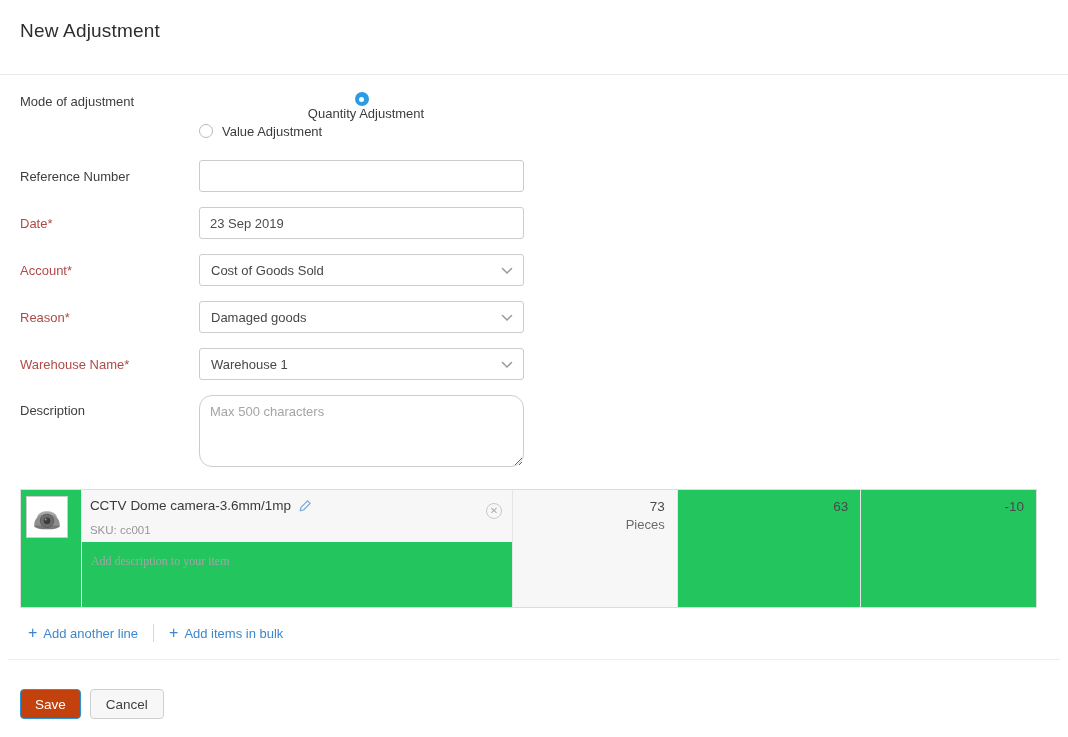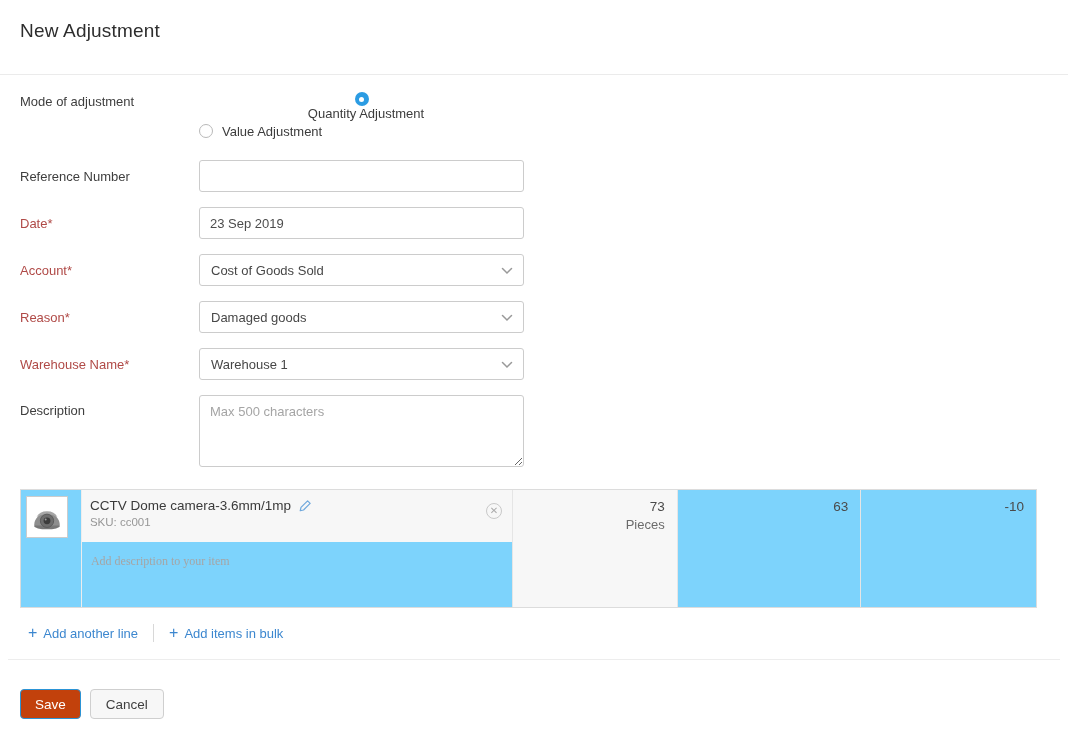--- a/index.html
+++ b/index.html
@@ -28,21 +28,21 @@
     width: 100%; height: 32px; border: 1px solid #ccc; border-radius: 3px;
     padding: 0 10px; font-size: 13px; color: #4c4c4c; background: #fff; outline: none;
     font-family: inherit;
   }
   .selectbox {
     width: 100%; height: 32px; border: 1px solid #ccc; border-radius: 3px;
     background: #fff; display: flex; align-items: center; justify-content: space-between;
     padding: 0 10px 0 11px; cursor: pointer; color: #474747; text-align: center;
   }
   .desc-area {
-    width: 100%; height: 72px; border: 1px solid #ccc; border-radius: 3px;
+    width: 100%; height: 72px; border: 1px solid #ccc; border-radius: 13px;
     padding: 8px 10px; font-size: 13px; color: #4c4c4c; font-family: inherit;
     resize: both; outline: none;
   }
   ::placeholder { color: #a5a5a5; opacity: 1; }
 
   
   .mode-group { padding-top: 2px; }
   .radio-row { display: flex; align-items: center; height: 24px; margin-bottom: 2px; cursor: pointer; }
   .radio { width: 14px; height: 14px; border-radius: 50%; flex: 0 0 14px; }
   .radio.sel { background: #2b9ce3; display: flex; align-items: center; justify-content: center; }
@@ -55,34 +55,34 @@
   .items-table { margin: 19px 0 0 20px; width: 1017px; border: 1px solid #dcdcdc; }
   .thead { display: flex; height: 30px; background: #fafafa; border-bottom: 1px solid #dcdcdc;
            color: #6e6e6e; font-weight: bold; font-size: 13px; }
   .th { line-height: 29px; }
   .th-item { width: 492px; padding-left: 12px; text-align: left; }
   .th-num { text-align: right; padding-right: 12px; border-left: 1px solid #e5e5e5; }
   .th-avail { width: 165px; }
   .th-new { width: 184px; }
   .th-adj { width: 176px; }
 
-  .trow { display: flex; height: 117px; background: #7dd3fc; justify-content: flex-end; }
+  .trow { display: flex; height: 117px; background: #22c55e; }
   .c-thumb { width: 60px; padding: 6px 0 0 5px; }
   .thumb-box { width: 42px; height: 42px; border: 1px solid #ccc; background: #fff;
                display: flex; align-items: center; justify-content: center; }
   .c-item { width: 432px; border-left: 1px solid #ededed; }
   .item-top { height: 52px; background: #f7f7f7; padding: 8px 12px 0 8px; position: relative; }
   .item-name-line { display: flex; align-items: center; }
   .item-name { color: #3a3a3a; font-size: 13.5px; }
   .edit-icon { margin-left: 7px; cursor: pointer; display: inline-flex; }
   .remove-btn { position: absolute; right: 10px; top: 13px; width: 16px; height: 16px;
                 border: 1px solid #c9c9c9; border-radius: 50%; color: #ababab;
                 font-size: 10px; line-height: 14px; text-align: center; cursor: pointer;
                 background: transparent; }
-  .item-sku { margin-top: 3px; font-size: 11.5px; color: #979797; }
+  .item-sku { margin-top: 11px; font-size: 11.5px; color: #979797; }
   .item-desc-input {
     width: 404px; height: 56px; border: none; background: transparent; resize: none;
     font-family: Liberation Serif, serif; font-size: 12px; color: #4c4c4c; padding: 12px 0 0 9px; outline: none;
   }
   .c-num { text-align: right; padding: 9px 12px 0; border-left: 1px solid #e5e5e5;
            color: #4a4a4a; font-size: 13.5px; }
   .c-avail { width: 165px; background: #f7f7f7; }
   .c-new { width: 184px; cursor: text; }
   .c-adj { width: 176px; }
   .unit { color: #6b6b6b; font-size: 13px; margin-top: 3px; }

